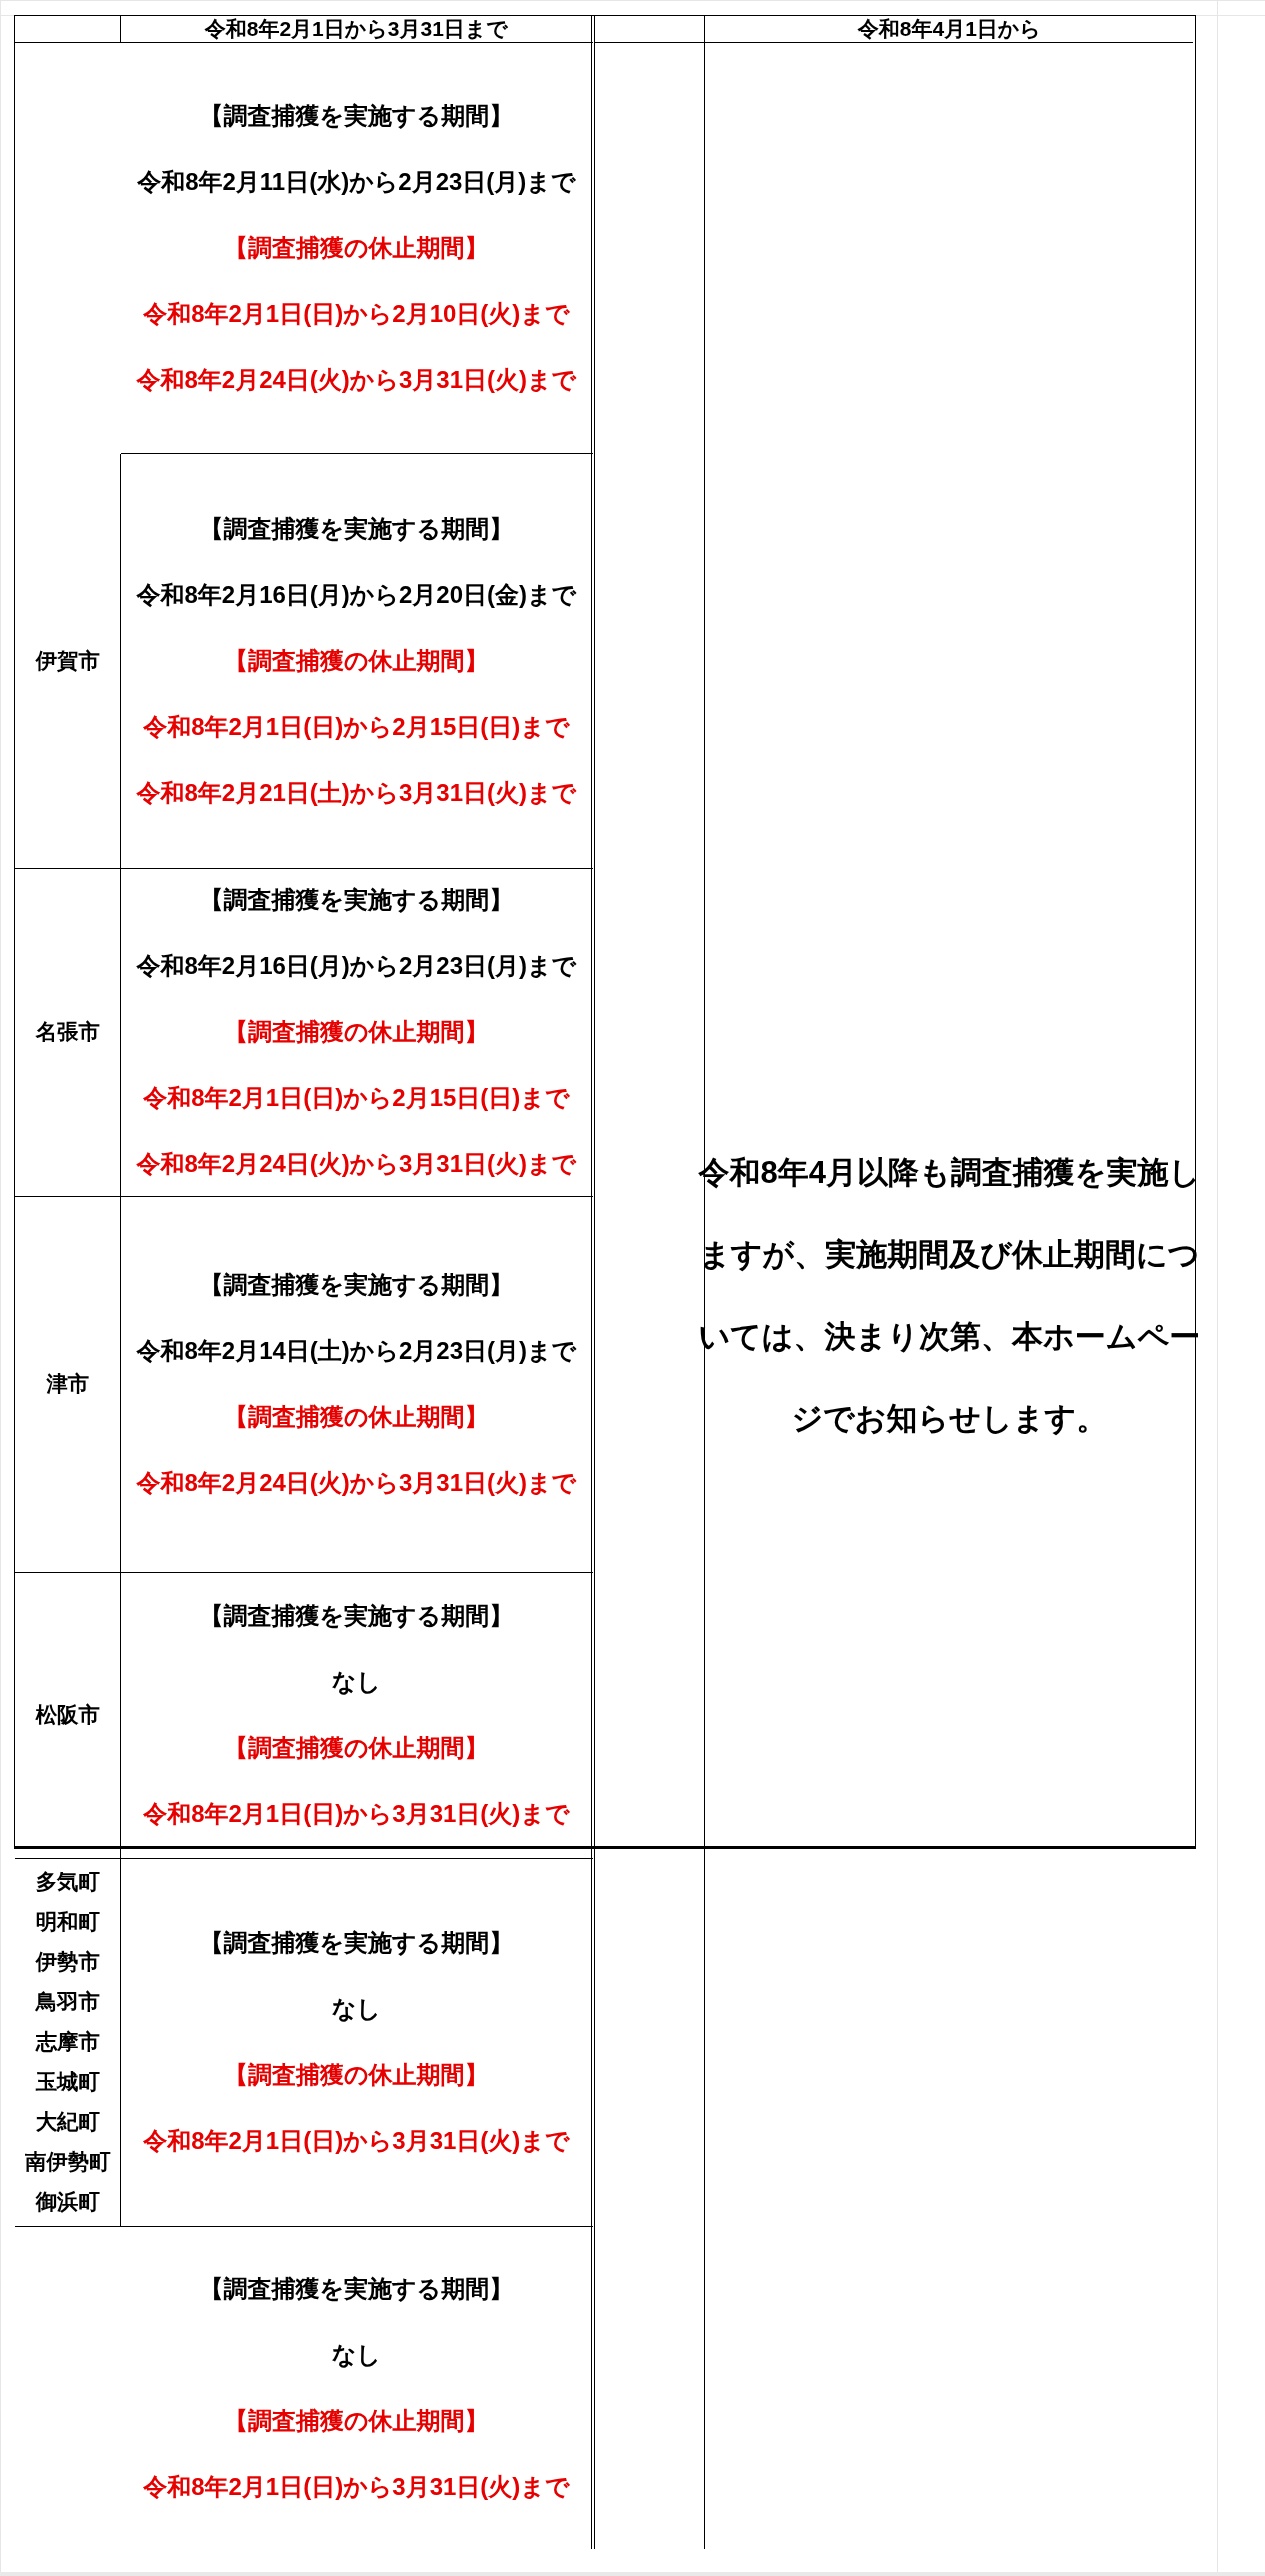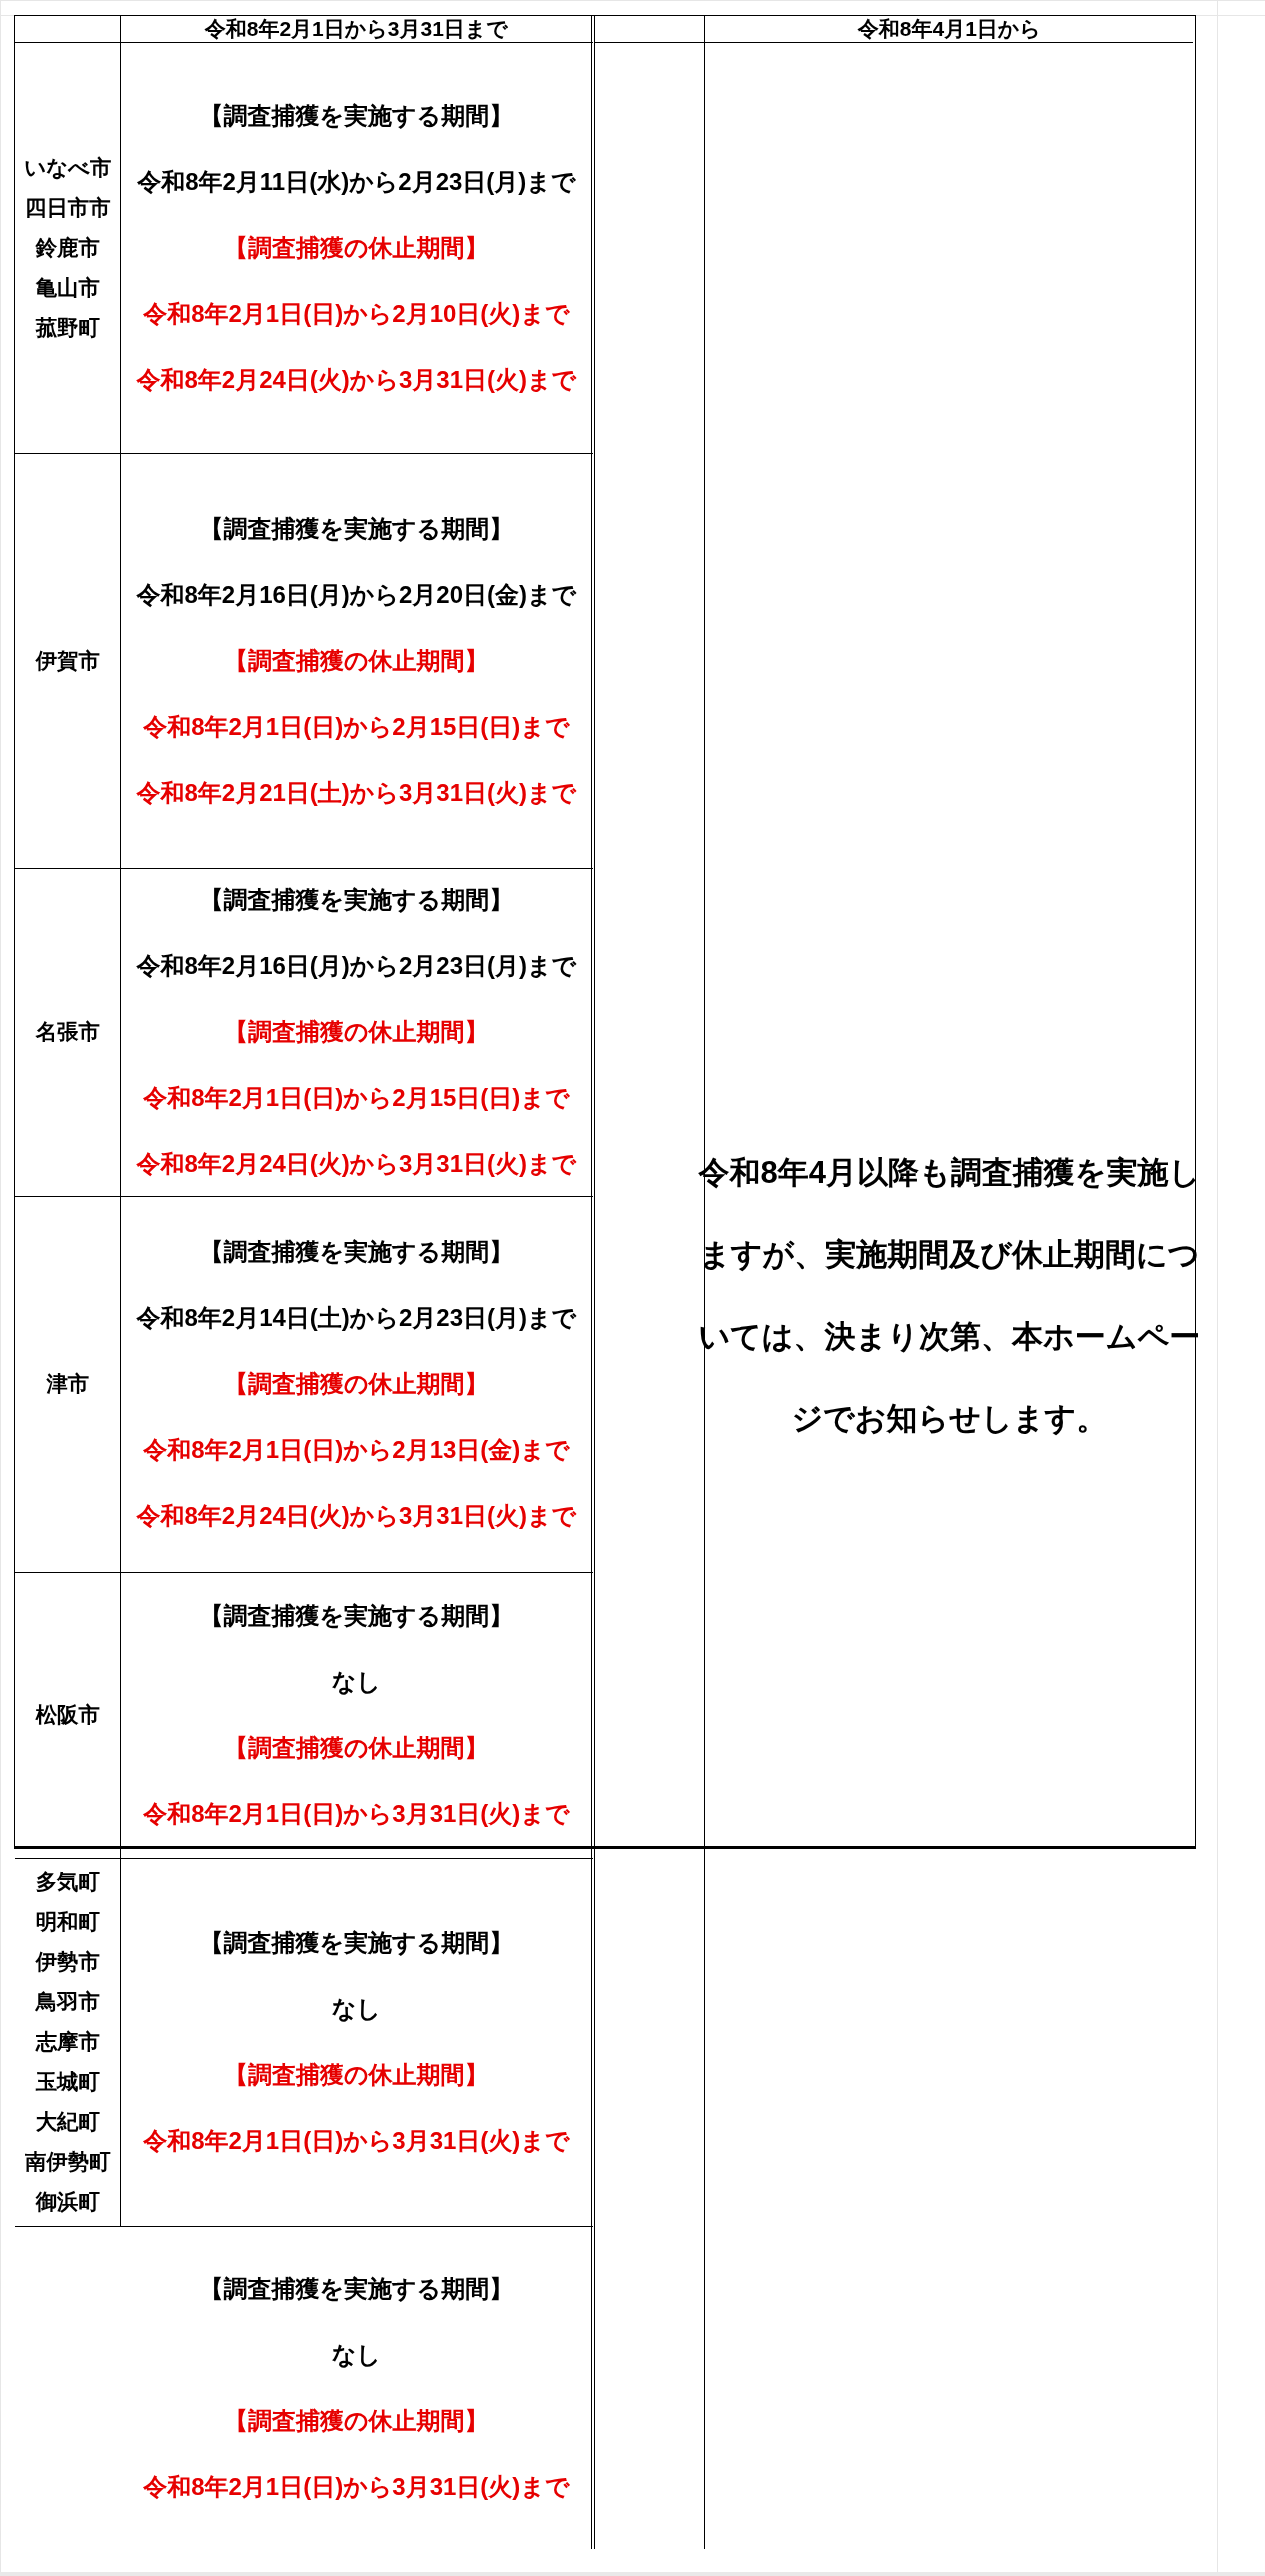--- a/index.html
+++ b/index.html
@@ -67,27 +67,20 @@
   <div class="cell header-cell b-r-double b-b">
       <span>令和8年2月1日から3月31日まで</span>
     </div>
   <div class="cell header-cell b-r b-b">
       <span></span>
     </div>
   <div class="cell header-cell b-b">
       <span>令和8年4月1日から</span>
     </div>
 
-  <div class="cell muni-cell b-r b-b" style="grid-column:1;grid-row:2">
-    <div class="muni-name">いなべ市</div>
-    <div class="muni-name">四日市市</div>
-    <div class="muni-name">鈴鹿市</div>
-    <div class="muni-name">亀山市</div>
-    <div class="muni-name">菰野町</div>
-  </div>
   <div class="cell period-cell b-r-double b-b" style="grid-column:2;grid-row:2">
     <div class="period-line">【調査捕獲を実施する期間】</div>
     <div class="period-line">令和8年2月11日(水)から2月23日(月)まで</div>
     <div class="period-line red">【調査捕獲の休止期間】</div>
     <div class="period-line red">令和8年2月1日(日)から2月10日(火)まで</div>
     <div class="period-line red">令和8年2月24日(火)から3月31日(火)まで</div>
   </div>
 
   <div class="cell muni-cell b-r b-b" style="grid-column:1;grid-row:3">
     <div class="muni-name">伊賀市</div>
@@ -111,21 +104,20 @@
     <div class="period-line red">令和8年2月24日(火)から3月31日(火)まで</div>
   </div>
 
   <div class="cell muni-cell b-r b-b" style="grid-column:1;grid-row:5">
     <div class="muni-name">津市</div>
   </div>
   <div class="cell period-cell b-r-double b-b" style="grid-column:2;grid-row:5">
     <div class="period-line">【調査捕獲を実施する期間】</div>
     <div class="period-line">令和8年2月14日(土)から2月23日(月)まで</div>
     <div class="period-line red">【調査捕獲の休止期間】</div>
-    <div class="period-line red">令和8年2月1日(日)から2月13日(金)まで</div>
     <div class="period-line red">令和8年2月24日(火)から3月31日(火)まで</div>
   </div>
 
   <div class="cell muni-cell b-r b-b" style="grid-column:1;grid-row:6">
     <div class="muni-name">松阪市</div>
   </div>
   <div class="cell period-cell b-r-double b-b" style="grid-column:2;grid-row:6">
     <div class="period-line">【調査捕獲を実施する期間】</div>
     <div class="period-line">なし</div>
     <div class="period-line red">【調査捕獲の休止期間】</div>

